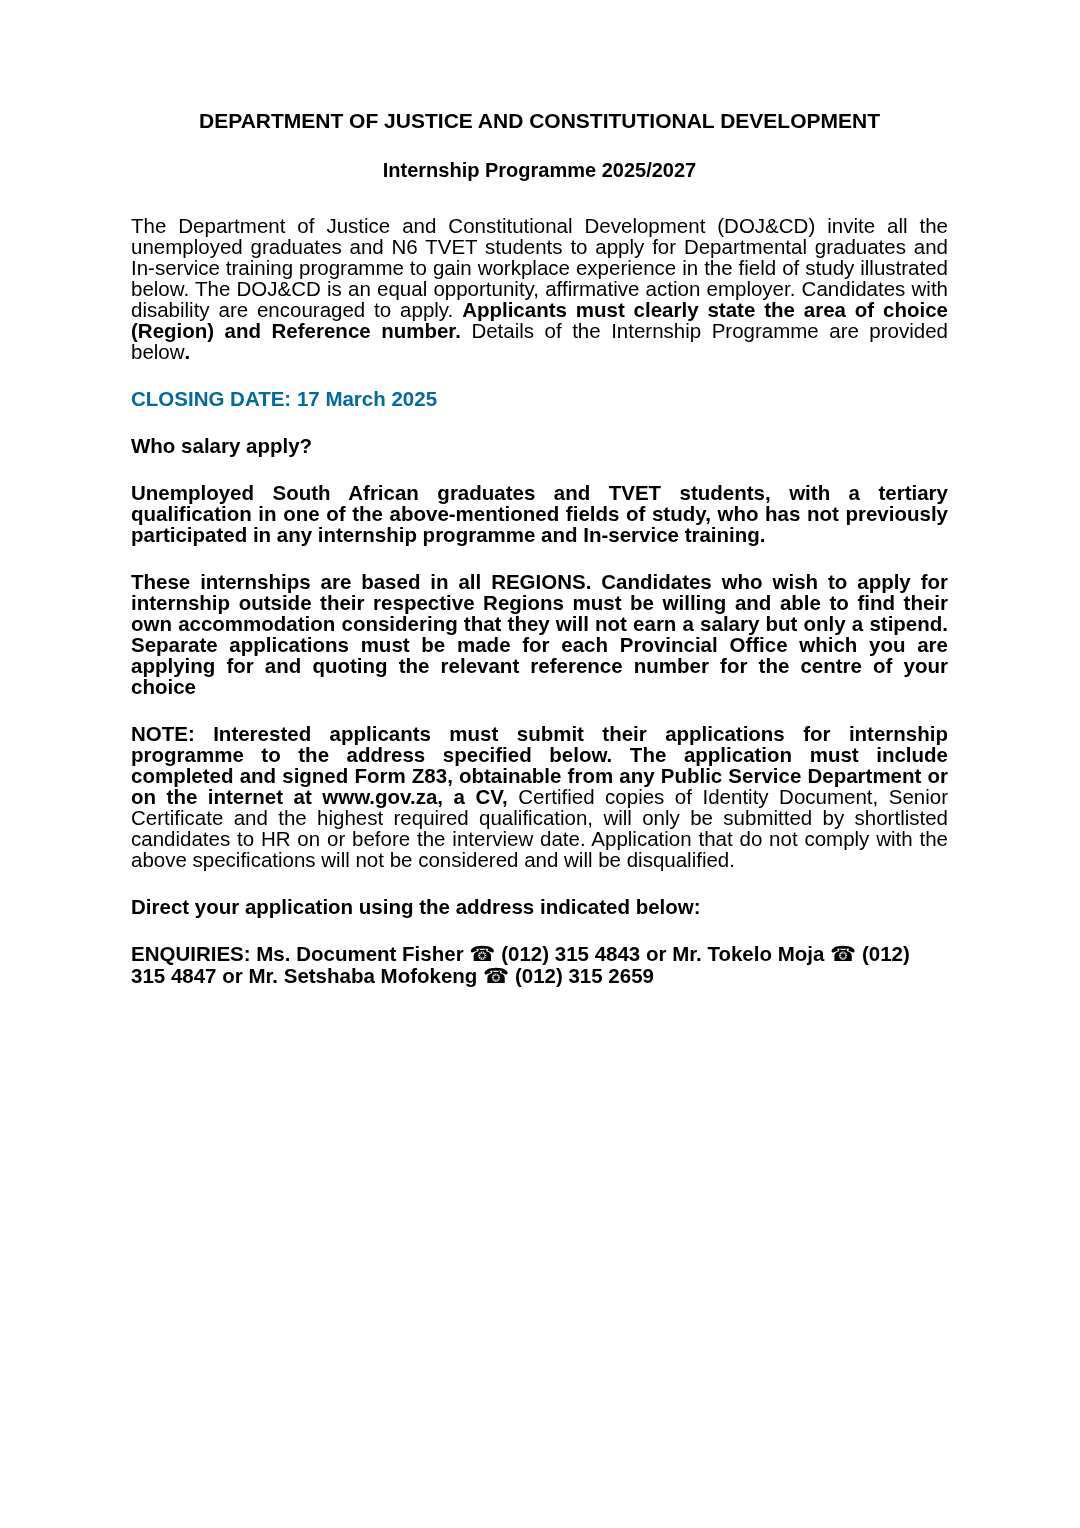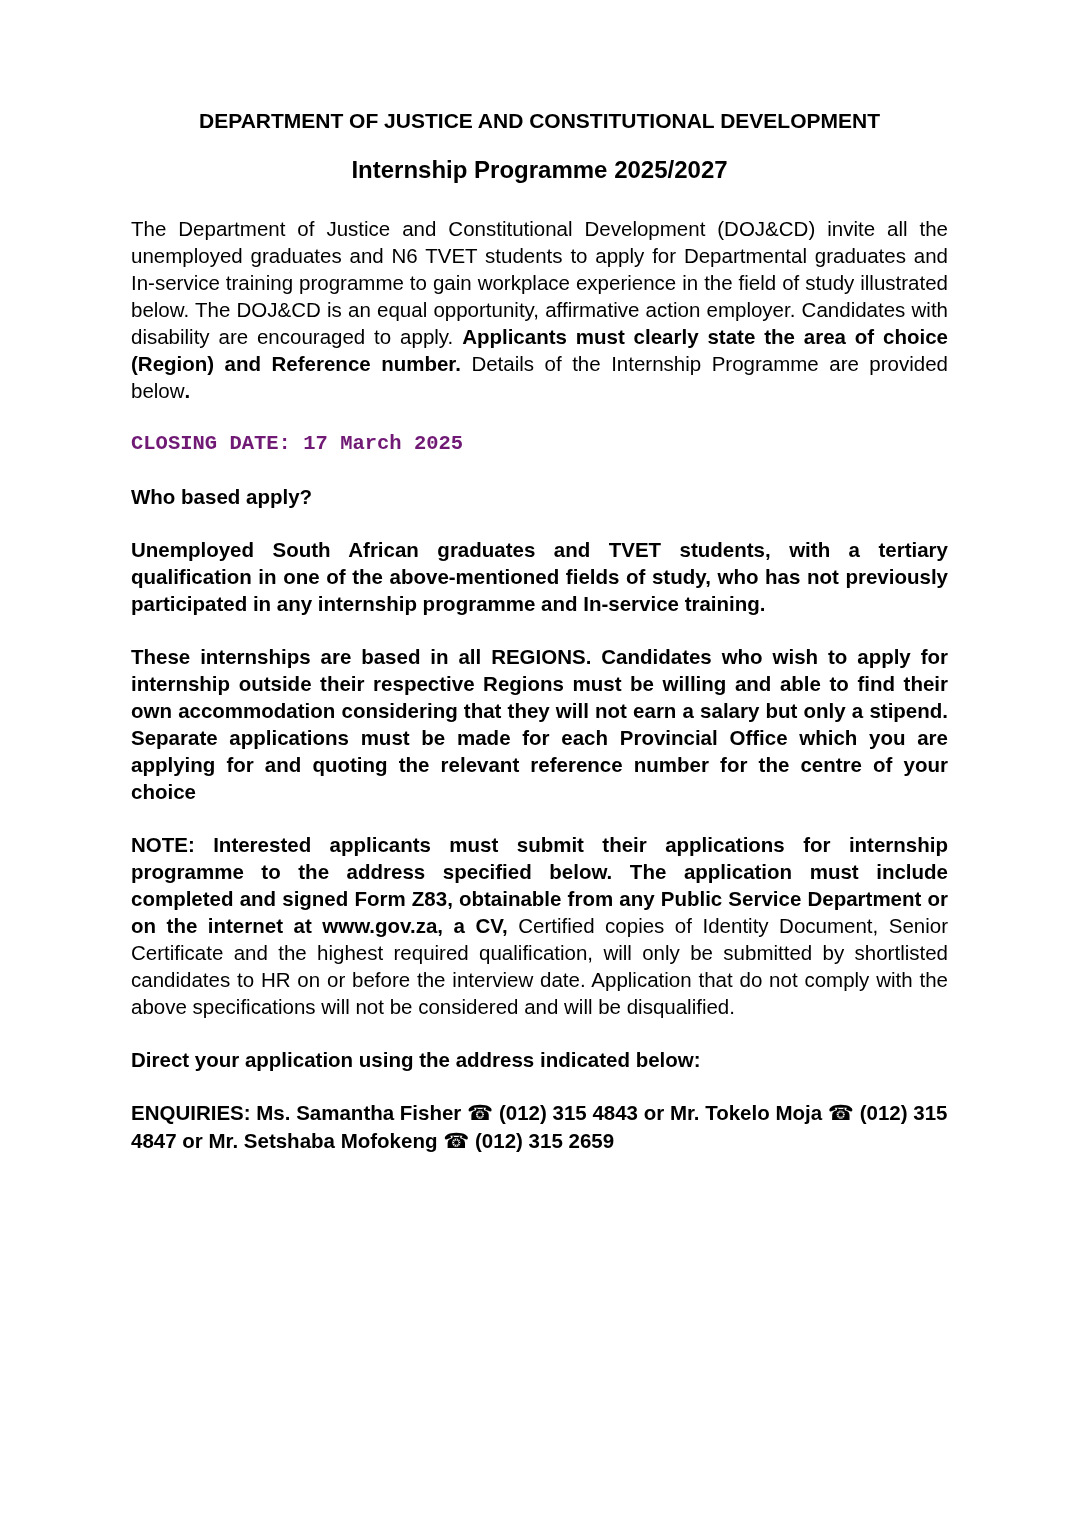--- a/index.html
+++ b/index.html
@@ -23,27 +23,27 @@
   .doc-header {
     text-align: center;
     font-weight: bold;
     font-size: 21px;
     line-height: 24px;
     margin: 0 0 20px 0;
   }
   .doc-title {
     text-align: center;
     font-weight: bold;
-    font-size: 24px;
+    font-size: 20px;
     line-height: 34px;
     margin: 0 0 28px 0;
   }
   .para {
     font-size: 20.5px;
-    line-height: 27px;
+    line-height: 21px;
     margin: 0 0 26px 0;
   }
   .justify { text-align: justify; }
   .bold { font-weight: bold; }
   .red { color: #c02127; }
   .phone {
     font-family: "DejaVu Sans", sans-serif;
     font-size: 21px;
   }
 </style>
@@ -52,29 +52,29 @@
 
 <div class="page">
 
   <div class="doc-header">DEPARTMENT OF JUSTICE AND CONSTITUTIONAL DEVELOPMENT</div>
 
   <h1 class="doc-title">Internship Programme 2025/2027</h1>
 
   <p class="para justify"><span>The Department of Justice and Constitutional Development (DOJ&amp;CD) invite all the unemployed graduates and N6 TVET students to apply for Departmental graduates and In-service training programme to gain workplace experience in the field of study illustrated below. The DOJ&amp;CD is an equal opportunity, affirmative action employer. Candidates with disability are encouraged to apply. </span><span class="bold">Applicants must clearly state the area of choice (Region) and Reference number.</span><span> Details of the Internship Programme are provided below</span><span class="bold">.</span></p>
 
 
-  <p class="para bold red" style="color: #701a75; font-family: Liberation Mono, monospace;">CLOSING DATE: 17 March 2025</p>
+  <p class="para bold red" style="color: #0369a1;">CLOSING DATE: 17 March 2025</p>
 
-  <p class="para bold">Who based apply?</p>
+  <p class="para bold">Who salary apply?</p>
 
   <p class="para bold justify">Unemployed South African graduates and TVET students, with a tertiary qualification in one of the above-mentioned fields of study, who has not previously participated in any internship programme and In-service training.</p>
 
   <p class="para bold justify">These internships are based in all REGIONS. Candidates who wish to apply for internship outside their respective Regions must be willing and able to find their own accommodation considering that they will not earn a salary but only a stipend. Separate applications must be made for each Provincial Office which you are applying for and quoting the relevant reference number for the centre of your choice</p>
 
   <p class="para justify"><span class="bold">NOTE: Interested applicants must submit their applications for internship programme to the address specified below. The application must include completed and signed Form Z83, obtainable from any Public Service Department or on the internet at www.gov.za, a CV,</span><span> Certified copies of Identity Document, Senior Certificate and the highest required qualification, will only be submitted by shortlisted candidates to HR on or before the interview date. Application that do not comply with the above specifications will not be considered and will be disqualified.</span></p>
 
 
   <p class="para bold">Direct your application using the address indicated below:</p>
 
 
-  <p class="para bold"><span>ENQUIRIES: Ms. Samantha Fisher </span><span class="phone">☎</span><span> (012) 315 4843 or Mr. Tokelo Moja </span><span class="phone">☎</span><span> (012) 315 4847 or Mr. Setshaba Mofokeng </span><span class="phone">☎</span><span> (012) 315 2659</span></p>
+  <p class="para bold"><span>ENQUIRIES: Ms. Document Fisher </span><span class="phone">☎</span><span> (012) 315 4843 or Mr. Tokelo Moja </span><span class="phone">☎</span><span> (012) 315 4847 or Mr. Setshaba Mofokeng </span><span class="phone">☎</span><span> (012) 315 2659</span></p>
 
 </div>
 
 </body></html>

